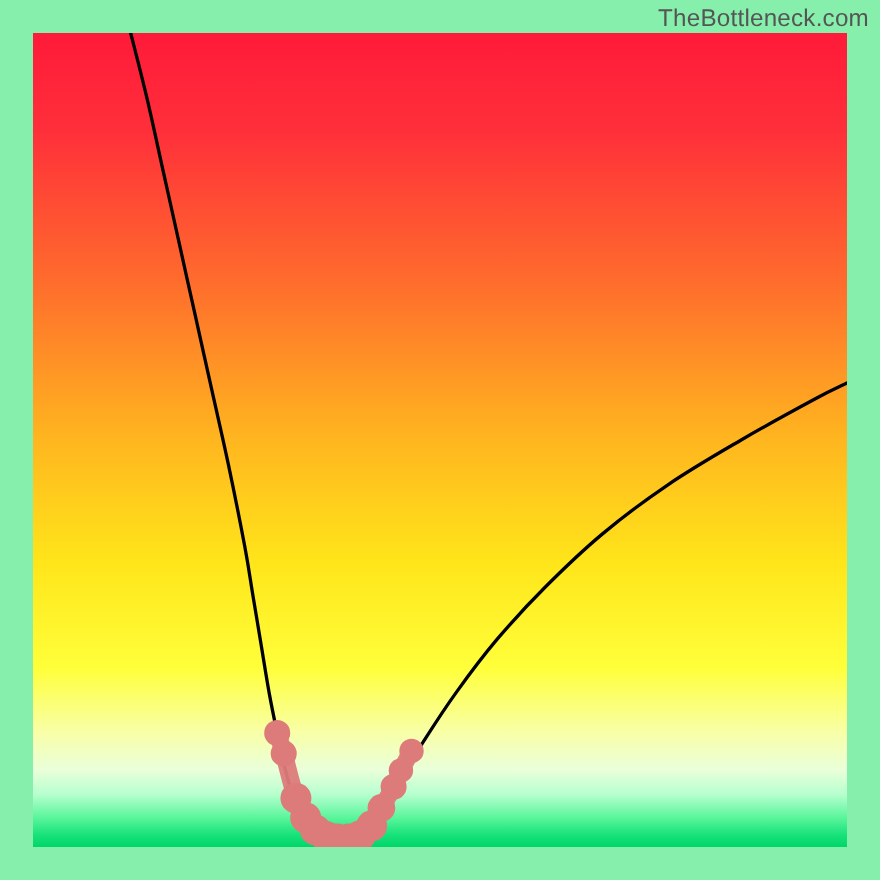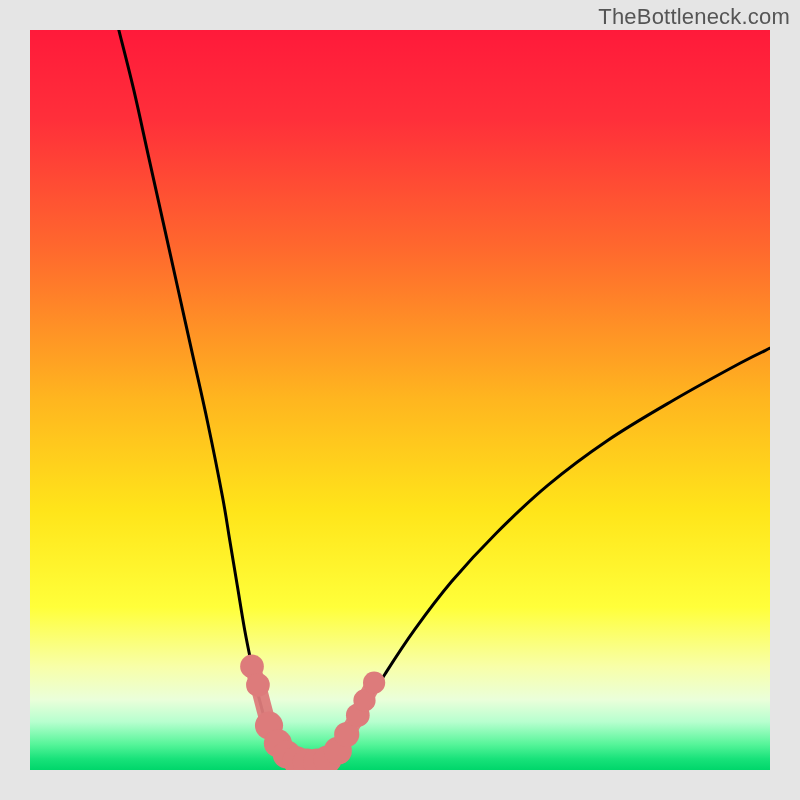--- a/index.html
+++ b/index.html
@@ -10,21 +10,21 @@
     background: #000;
     overflow: hidden;
     font-family: Arial, Helvetica, sans-serif;
   }
   .frame {
     position: absolute;
     left: 0;
     top: 0;
     width: 800px;
     height: 800px;
-    background: #e5e5e5;
+    background: #86efac;
   }
   .plot-area {
     position: absolute;
     left: 30px;
     top: 30px;
     width: 740px;
     height: 740px;
     overflow: hidden;
   }
   .gradient-bg {

